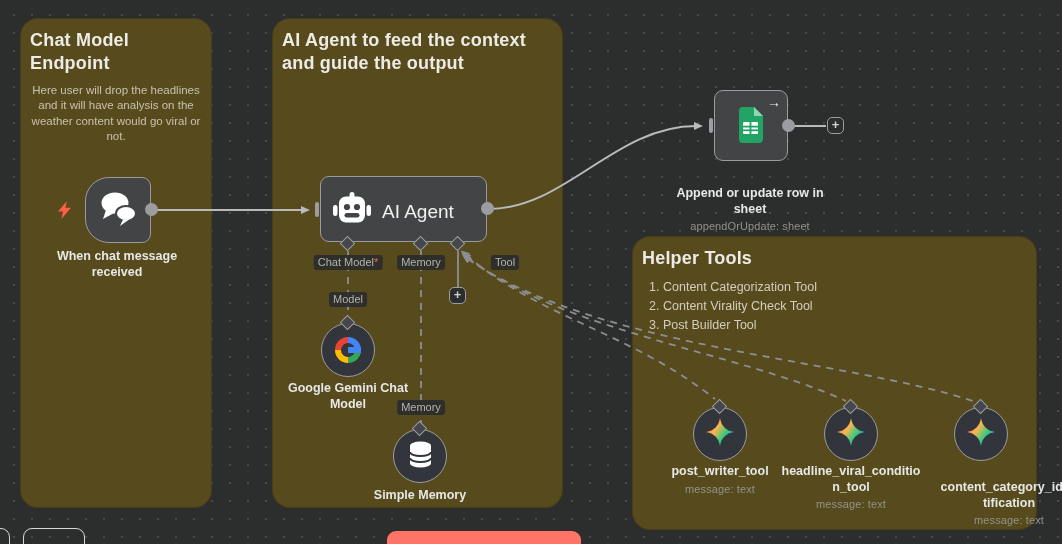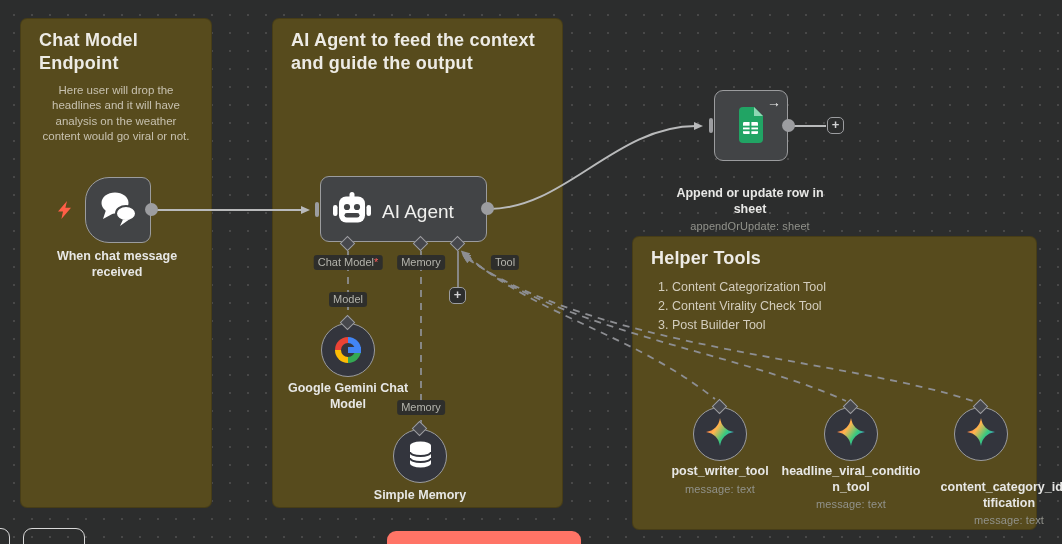--- a/index.html
+++ b/index.html
@@ -5,21 +5,21 @@
   html,body{margin:0;padding:0;background:#202020;}
   *{box-sizing:border-box;}
   .canvas{
     position:relative;width:1062px;height:544px;overflow:hidden;
     background-color:#2c2d2d;
     background-image:radial-gradient(#484848 1.1px, transparent 1.45px);
     background-size:18px 18px;background-position:5px 6px;
     font-family:"Liberation Sans", sans-serif;
   }
   
-  .sticky{position:absolute;background:#574b1d;border-radius:7px;padding:10px 18px;z-index:1;border:1px solid rgba(0,0,0,0.18);}
+  .sticky{position:absolute;background:#574b1d;border-radius:18px;padding:10px 9px;z-index:1;border:1px solid rgba(0,0,0,0.18);}
   .sticky h2{margin:0;font-size:18px;font-weight:700;color:#edebe5;line-height:1.25;letter-spacing:.2px;}
   .sticky p{margin:9px 0 0;font-size:11.5px;color:#c7c1af;line-height:1.33;text-align:center;}
   .sticky ol{margin:9px 0 0;padding-left:21px;font-size:12.5px;color:#d3cdbd;line-height:1.3;}
   .sticky ol li{margin-bottom:3px;}
   
   svg.wires{position:absolute;left:0;top:0;z-index:2;}
   .wire-solid{stroke:#b9babb;stroke-width:2;fill:none;}
   .wire-thin{stroke:#8d8e92;stroke-width:1.8;fill:none;}
   .wire-dash{stroke:#8d8e92;stroke-width:1.8;fill:none;stroke-dasharray:7 6;}
   

